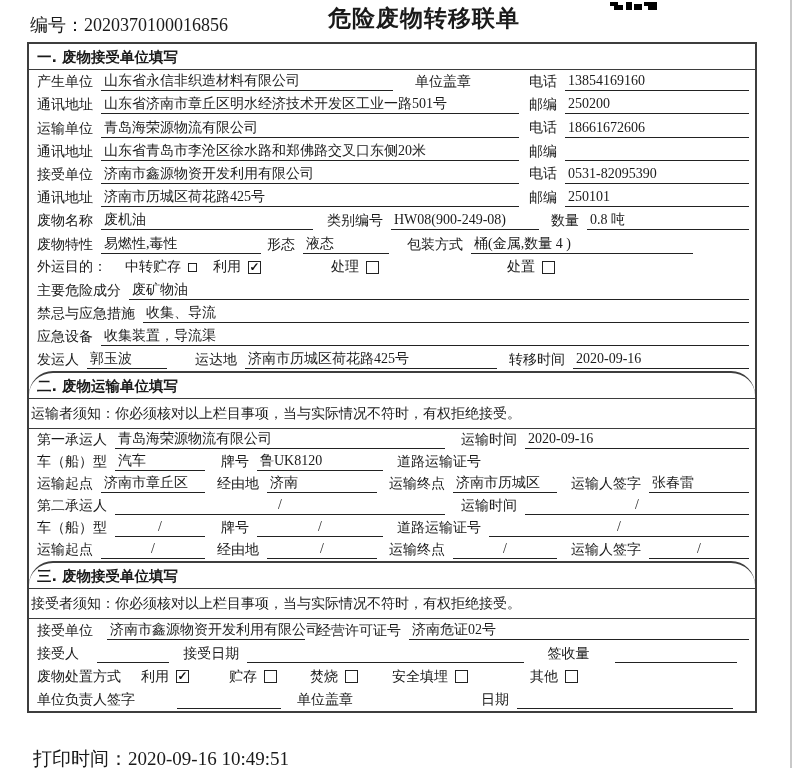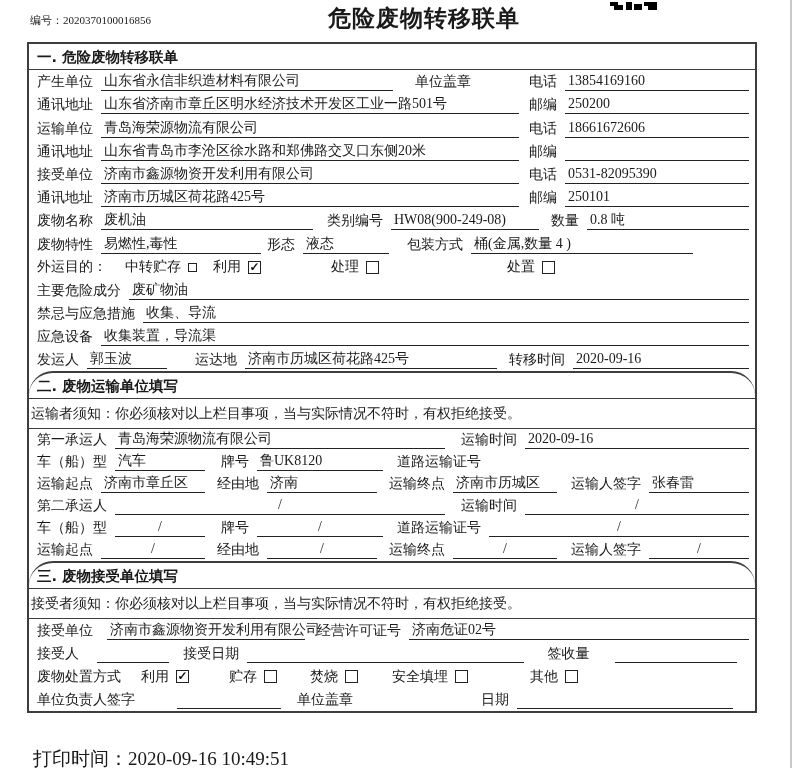--- a/index.html
+++ b/index.html
@@ -2,21 +2,21 @@
 <html><head>
 <meta charset="utf-8">
 <style>
   * { margin:0; padding:0; box-sizing:border-box; }
   html,body { width:796px; height:768px; background:#ffffff; overflow:hidden; }
   body { font-family:"Liberation Serif","DejaVu Serif",serif; color:#1a1a1a; font-size:14px; }
   .page { position:relative; width:796px; height:768px; background:#fff; }
 
   
   .doc-header { position:absolute; left:0; top:0; width:796px; height:42px; }
-  .serial { position:absolute; left:30px; top:13px; font-size:11px; white-space:nowrap; }
+  .serial { position:absolute; left:30px; top:13px; font-size:18px; white-space:nowrap; }
   .doc-title { position:absolute; left:0; right:0; top:3px; text-align:center; transform:translateX(26px);
                font-family:"DejaVu Sans","Liberation Sans",sans-serif; font-weight:900;
                font-size:23px; letter-spacing:1px; }
   .qr { position:absolute; left:610px; top:0; width:48px; height:10px; overflow:hidden; }
 
   
   .box { position:absolute; left:27px; top:42px; width:730px; border:2px solid #3d3d3d; background:#fff; }
   .section + .section { border-top:2px solid #3d3d3d;border-radius:24px; }
   .sec-h { height:26px; line-height:26px; padding-left:8px; font-weight:bold; font-size:14.5px;
            font-family:"DejaVu Sans","Liberation Sans",sans-serif; border-bottom:1.5px solid #3d3d3d; }
@@ -27,21 +27,21 @@
   .sec2 .row { height:22px; }
   .sec3 .row { height:23px; }
   .row.opts { align-items:center; padding-bottom:0; }
 
   .lab { white-space:nowrap; line-height:18px; }
   .u   { border-bottom:1px solid #222; padding:0 3px; white-space:nowrap; line-height:18px;
          margin-left:8px; min-height:18px; }
   .fx  { flex:1 1 auto; }
   .sp  { flex:1 1 auto; }
   .c   { text-align:center; }
-  .rcol { width:220px; flex-shrink:0; display:flex; align-items:flex-end; }
+  .rcol { width:220px; flex-shrink:0; display:flex; align-items:center; }
   .rcol .u { flex:1 1 auto; }
 
   .opt { display:inline-flex; align-items:center; white-space:nowrap; }
   .olab { margin-right:7px; line-height:18px; }
   .cb { display:inline-block; width:13px; height:13px; border:1.5px solid #222; font-size:12px;
         line-height:10px; text-align:center; font-weight:bold; color:#111; }
   .cb.sm { width:9px; height:9px; }
 
   
   .print-line { position:absolute; left:33px; top:746px; font-size:19px; white-space:nowrap; }
@@ -65,21 +65,21 @@
         <rect x="24" y="2" width="8" height="7" fill="#000"></rect>
         <rect x="34" y="0" width="13" height="4" fill="#000"></rect>
         <rect x="38" y="4" width="9" height="5" fill="#000"></rect>
       </svg>
     </div>
   </div>
 
   <div class="box">
 
     <div class="section sec1">
-      <div class="sec-h">一. 危险废物转移联单</div>
+      <div class="sec-h">一. 废物接受单位填写</div>
 
       <div class="row">
         <span class="lab">产生单位</span>
         <span class="u" style="width:292px">山东省永信非织造材料有限公司</span>
         <span class="lab" style="margin-left:22px">单位盖章</span>
         <span class="sp"></span>
         <span class="rcol">
           <span class="lab">电话</span>
           <span class="u">13854169160</span>
         </span>

